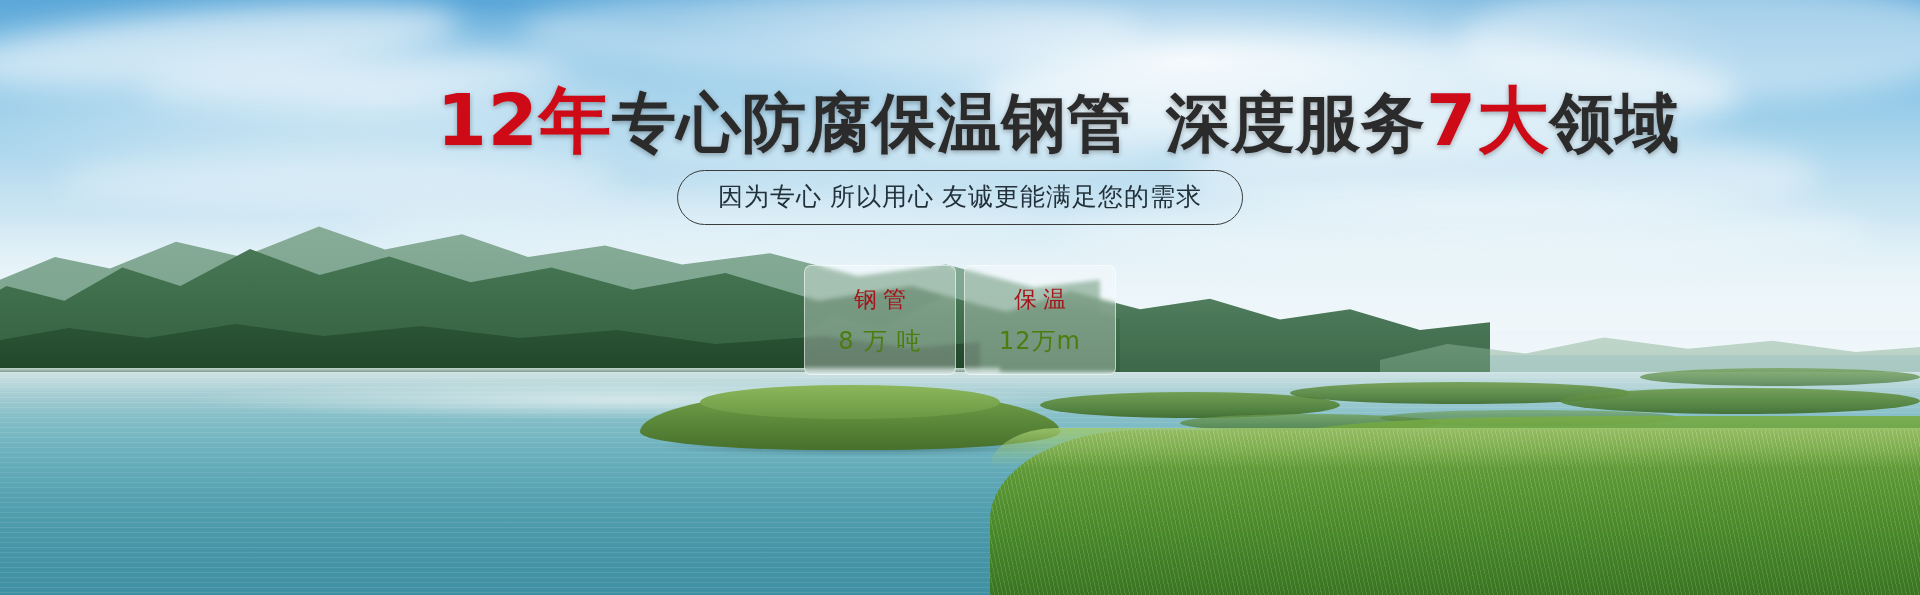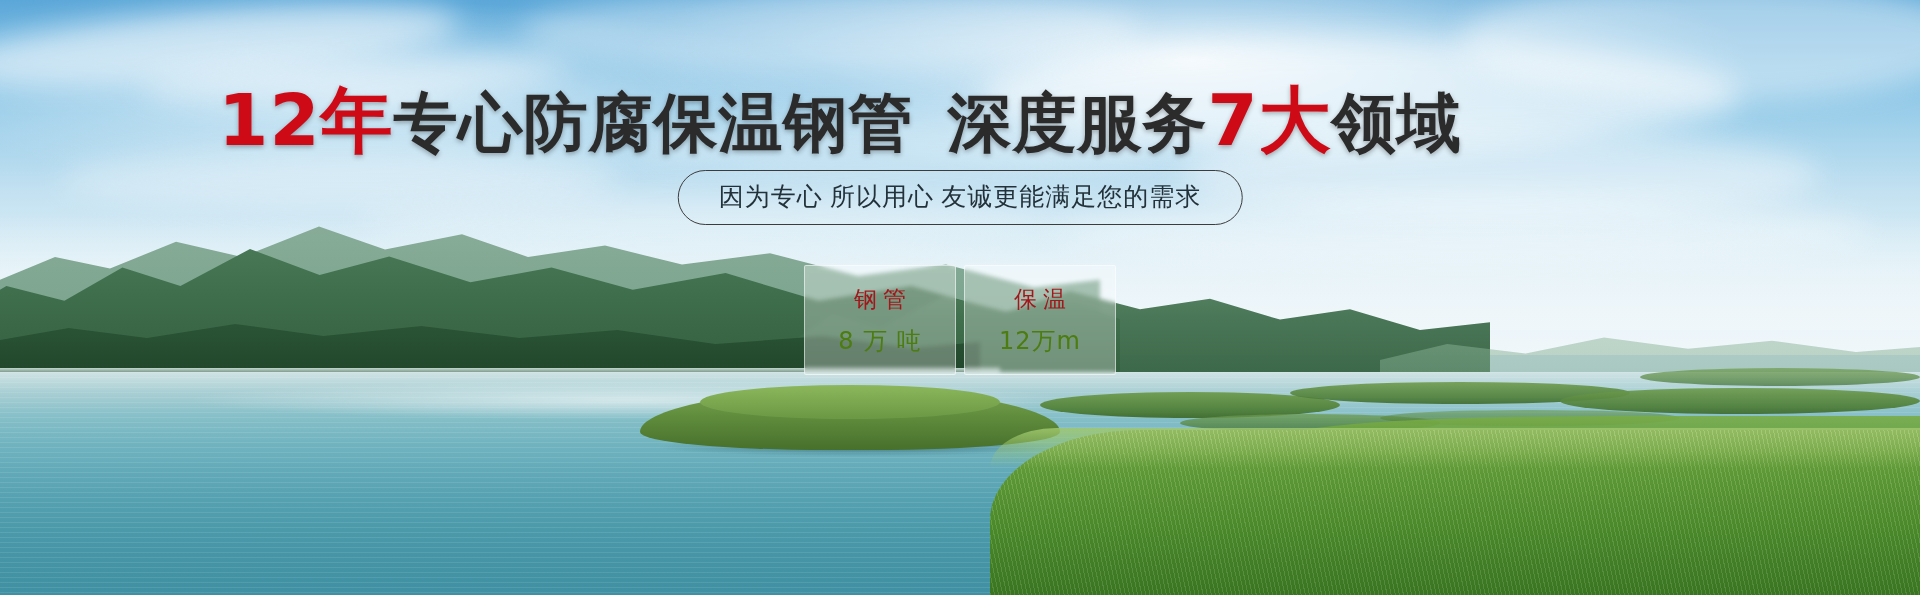--- a/index.html
+++ b/index.html
@@ -141,50 +141,50 @@
   .grass-left {
     position:absolute; left:1290px; top:416px; width:640px; height:40px;
     background:linear-gradient(to bottom,#79ac46 0%, #5f9a35 100%);
     border-radius:50% 0 0 0;
     opacity:.9;
   }
 
   
   .headline {
     position:absolute; left:0; top:84px; width:1680px;
-    text-align:center; white-space:nowrap;
+    text-align:right; white-space:nowrap;
     font-size:64px; font-weight:bold; line-height:1;
     letter-spacing:1px;
     font-family:"DejaVu Sans","Liberation Sans",sans-serif;
   }
   .hl-red  { color:#cf0a17; text-shadow:0 2px 5px rgba(0,0,0,0.30); }
   .hl-dark { color:#2b2b2b; text-shadow:0 2px 5px rgba(0,0,0,0.30); }
   .hl-num  { font-size:72px; }
   .hl-gap  { display:inline-block; width:34px; }
 
   
   .pill {
     position:absolute; left:50%; top:170px; transform:translateX(-50%);
     padding:9px 40px 11px;
     border:1px solid #3c3c3c; border-radius:30px;
     color:#23323a; font-size:25px; letter-spacing:1px;
-    font-family:Liberation Serif, serif;
+    font-family:Liberation Sans, sans-serif;
     white-space:nowrap;
   }
 
   
   .cards {
     position:absolute; left:50%; top:265px; transform:translateX(-50%);
     display:flex; gap:8px;
   }
   .card {
     width:152px; height:110px;
     background:rgba(255,255,255,0.30);
     border:1px solid rgba(255,255,255,0.55);
-    border-radius:2px;
+    border-radius:7px;
     backdrop-filter:blur(2px);
     display:flex; flex-direction:column; align-items:center; justify-content:center;
     gap:10px;
   }
   .card-label {
     color:#a3161b; font-size:23px; letter-spacing:6px; text-indent:6px;
     font-family:"DejaVu Sans","Liberation Sans",sans-serif;
   }
   .card-value {
     color:#4d7c0f; font-size:24px; letter-spacing:1px;

